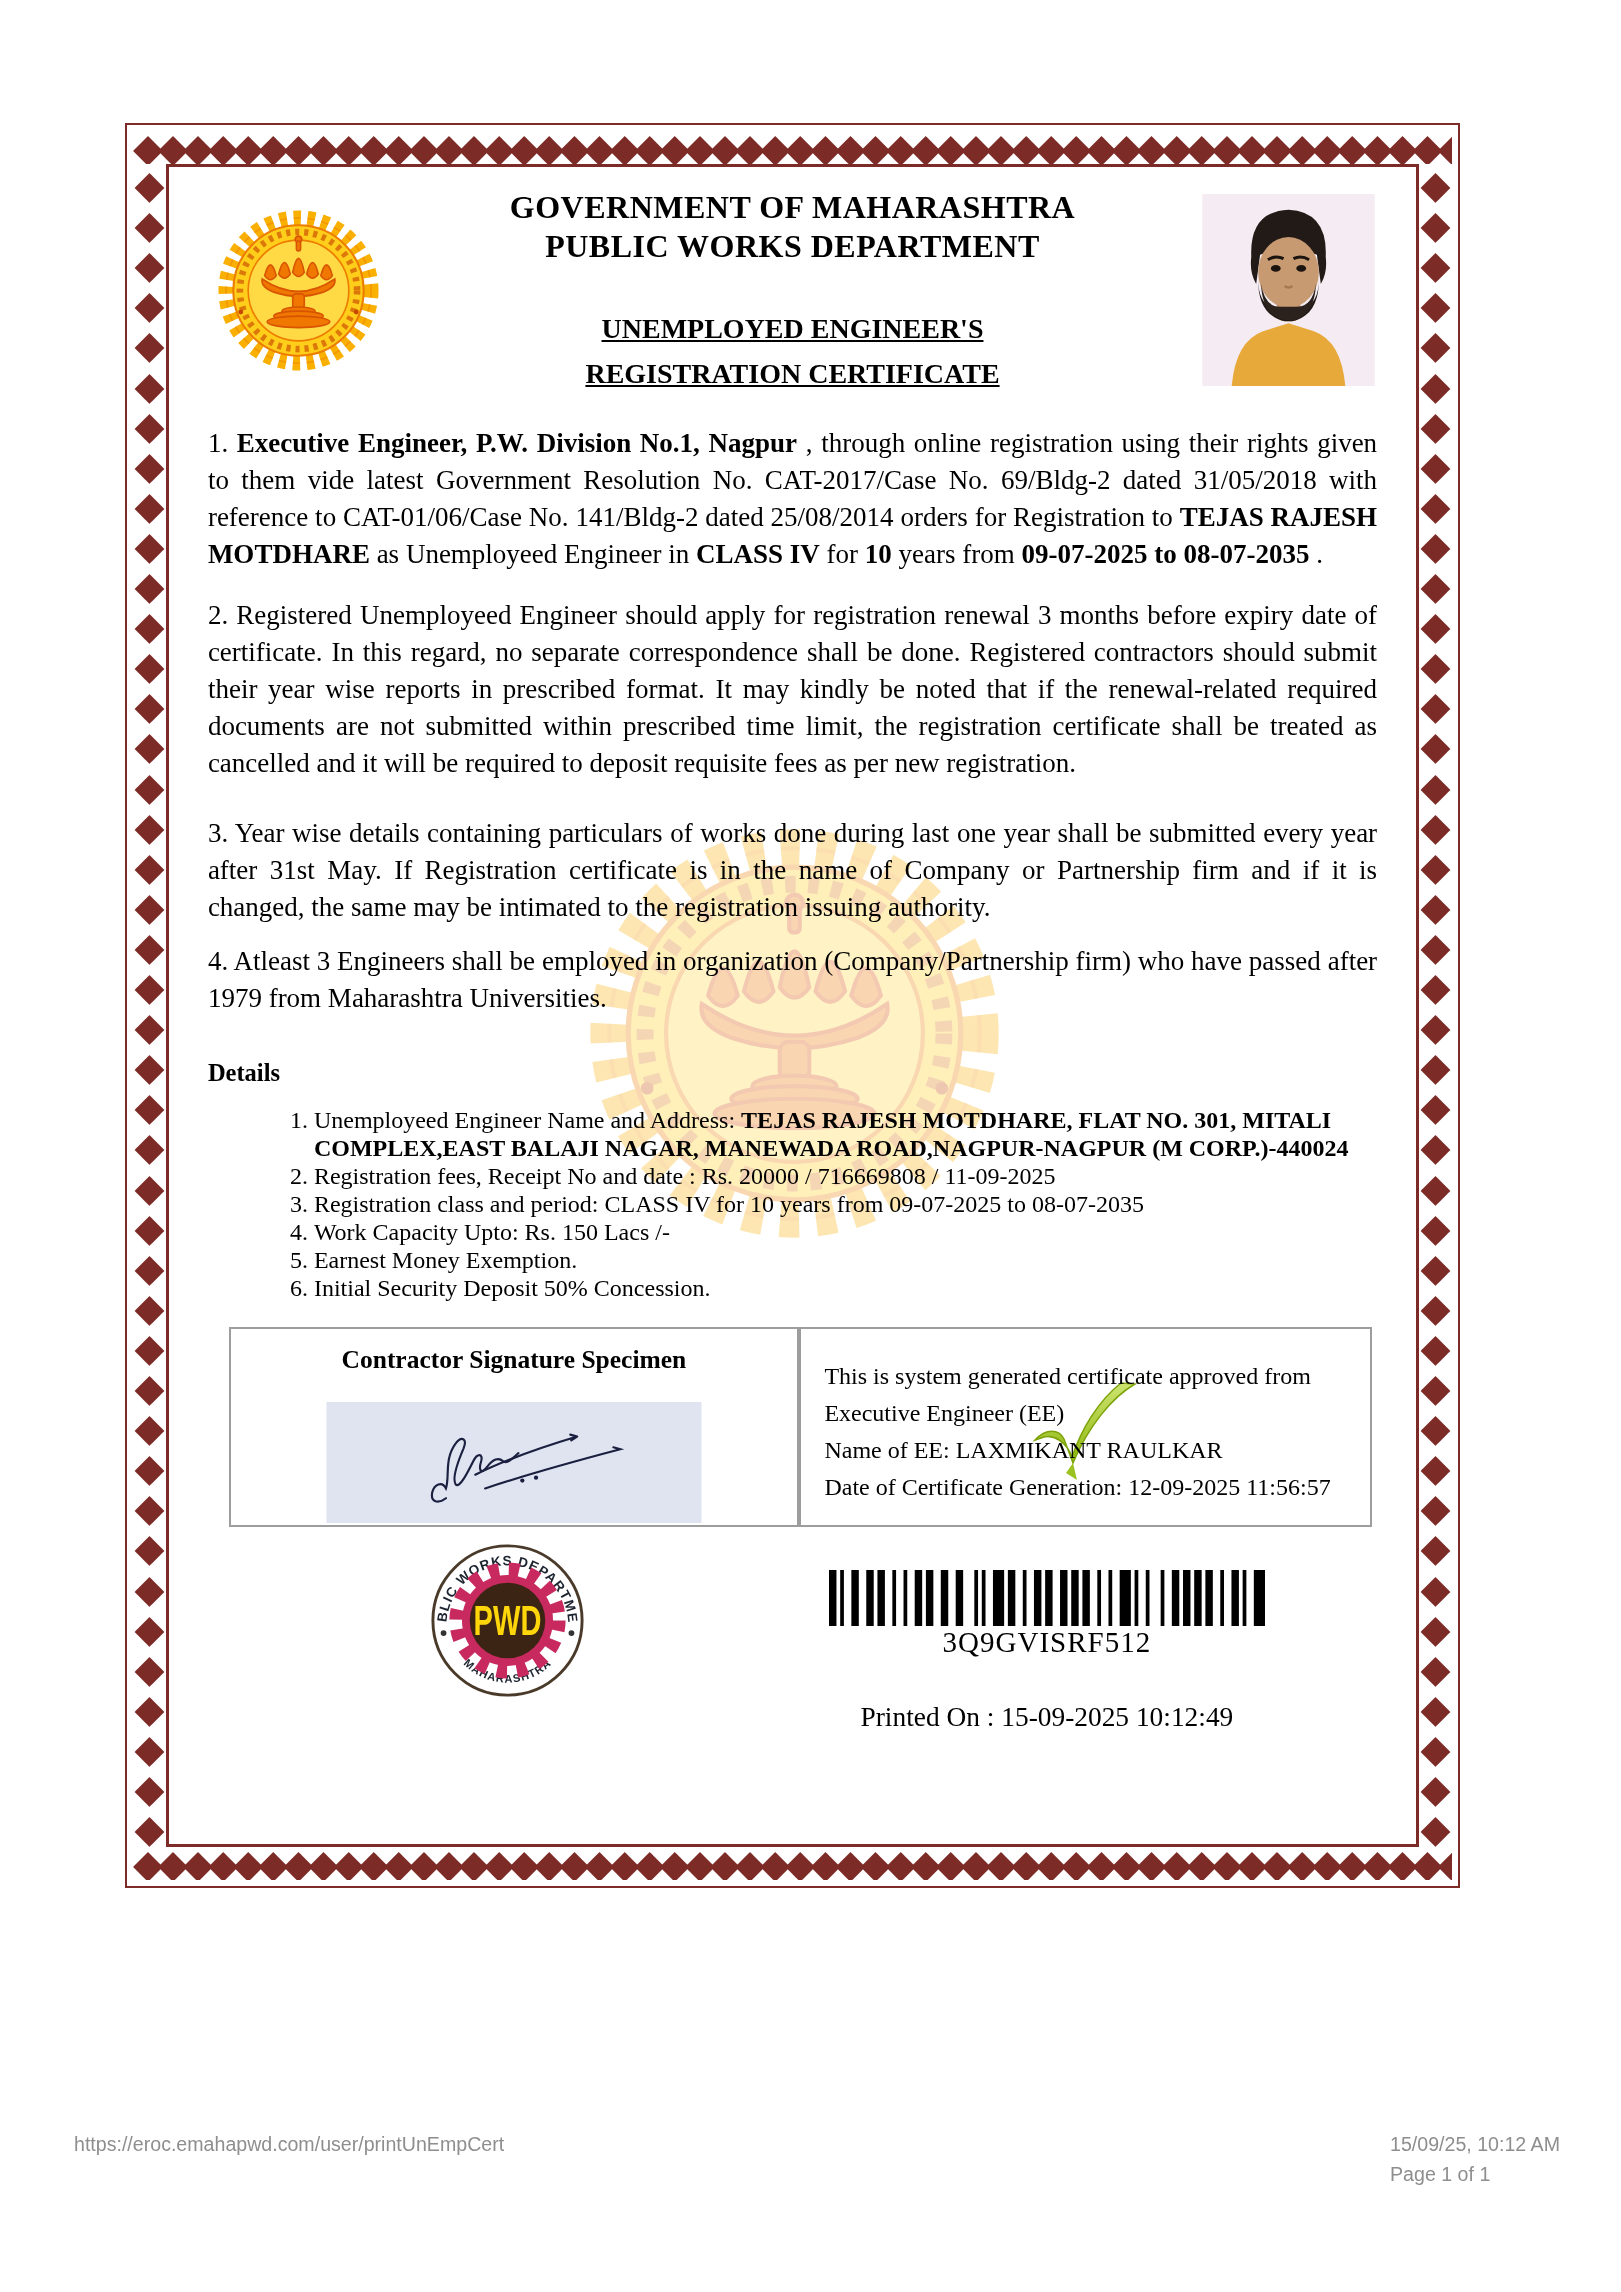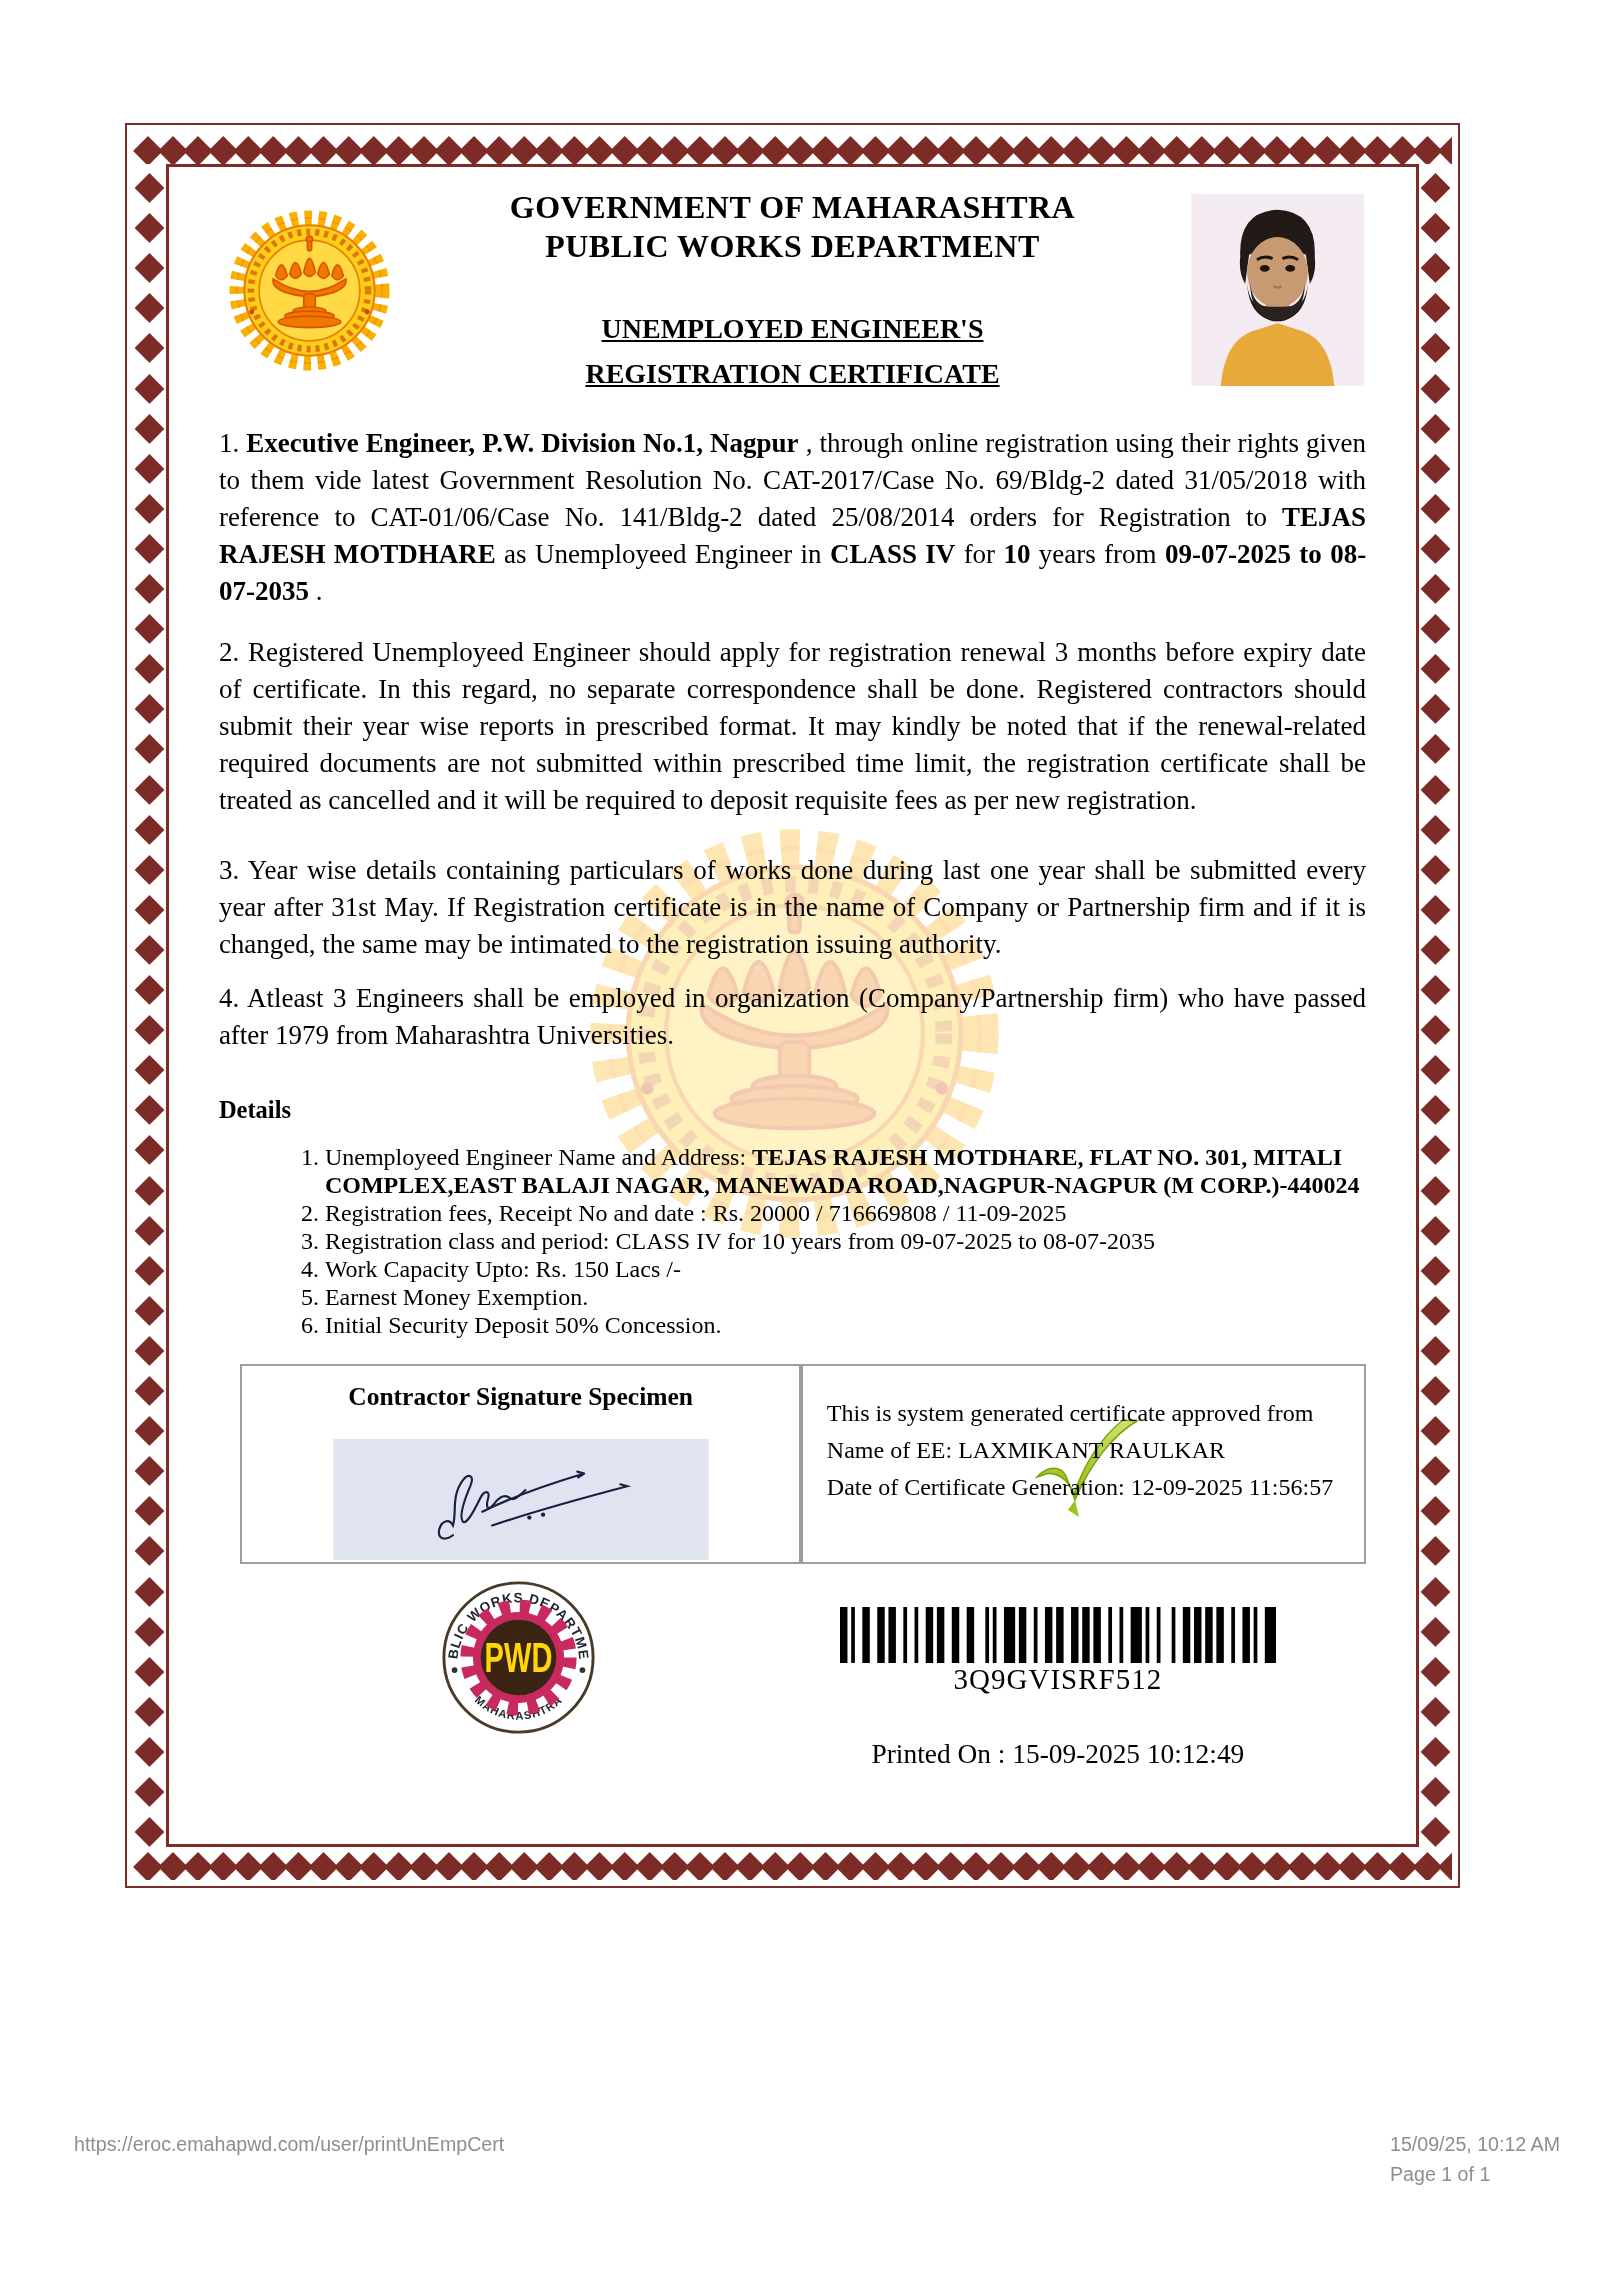--- a/index.html
+++ b/index.html
@@ -24,21 +24,21 @@
     top:31px; bottom:31px; width:33px;
     writing-mode:vertical-rl; text-orientation:upright;
   }
   .d-left { left:0; } .d-right { right:0; }
 
   .panel {
     position:relative; width:100%; height:100%;
     border:3.9px solid var(--border-maroon); background:#fff; overflow:hidden;
   }
   .watermark { position:absolute; left:415px; top:656px; width:421px; height:421px; opacity:.3; z-index:0; }
-  .content { position:relative; z-index:1; padding:0 50px; }
+  .content { position:relative; z-index:1; padding:0 39px; }
 
   
   .header-row { display:flex; margin-top:21.6px; }
   .emblem-wrap { width:186px; }
   .emblem-wrap svg { margin:19.6px 0 0 7.8px; display:block; }
   .titles { flex:1; text-align:center; }
   .title-gov { font-size:32px; font-weight:bold; line-height:39px; letter-spacing:0.5px; }
   .division { font-size:26.5px; margin-top:35px; line-height:30px; }
   .cert-title { font-size:28px; font-weight:bold; margin:40px auto 0; max-width:568px; line-height:45px;text-decoration:underline; }
   .photo-wrap { width:186px; display:flex; justify-content:flex-end; }
@@ -200,20 +200,21 @@
                       <stop offset="0" stop-color="#cde470"></stop>
                       <stop offset="1" stop-color="#8fb70d"></stop>
                     </linearGradient>
                   </defs>
                   <path d="M7,57 C18,45 31,46 36,56 L45,80 C60,44 84,14 107,1 L93,0 C70,18 53,47 44,74 C38,58 26,52 16,54 Z" fill="url(#ckg)" stroke="#7ca30a" stroke-width="1.5"></path>
                   <path d="M45,80 L49,97 L38,90 Z" fill="#9cc221"></path>
                 </svg>
               </div>
               <div class="approval-lines">
                 <div>This is system generated certificate approved from</div>
+                <div>Executive Engineer (EE)</div>
                 <div>Name of EE: LAXMIKANT RAULKAR</div>
                 <div>Date of Certificate Generation: 12-09-2025 11:56:57</div>
               </div>
             </div>
           </div>
 
           <div class="bottom-row">
             <div class="pwd-wrap">
               <svg width="155" height="155" viewBox="-80 -80 160 160">
                 <circle r="77" fill="#ffffff" stroke="#4a3a2a" stroke-width="3"></circle>

